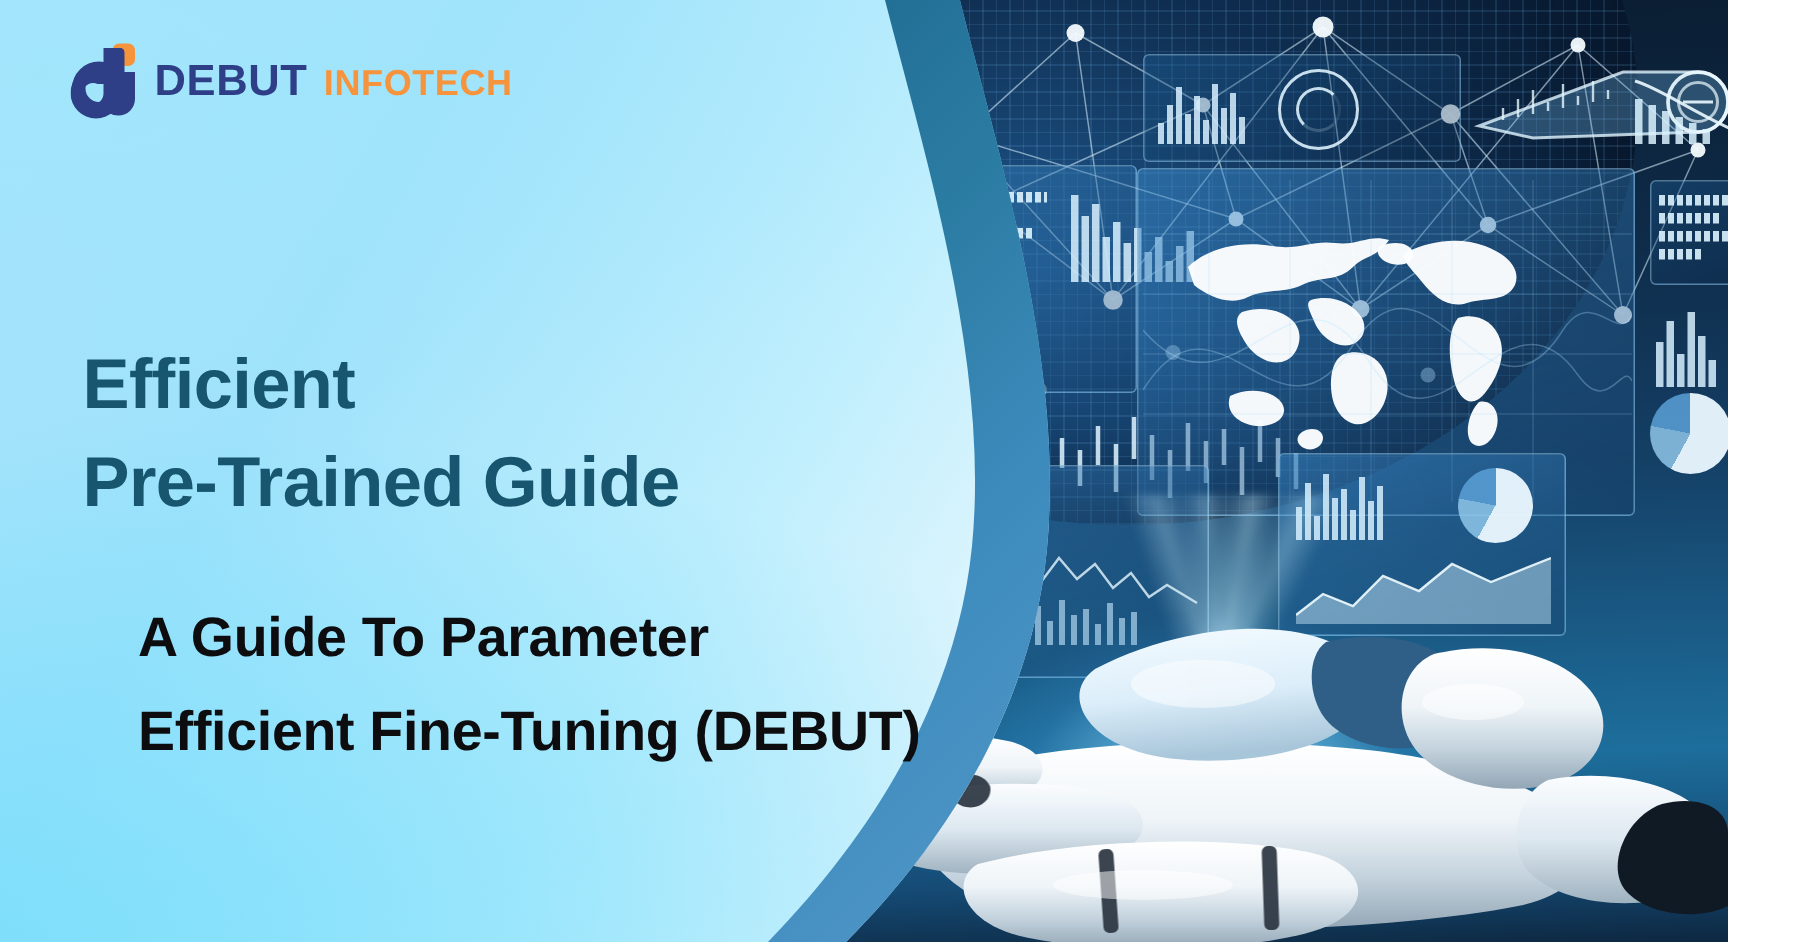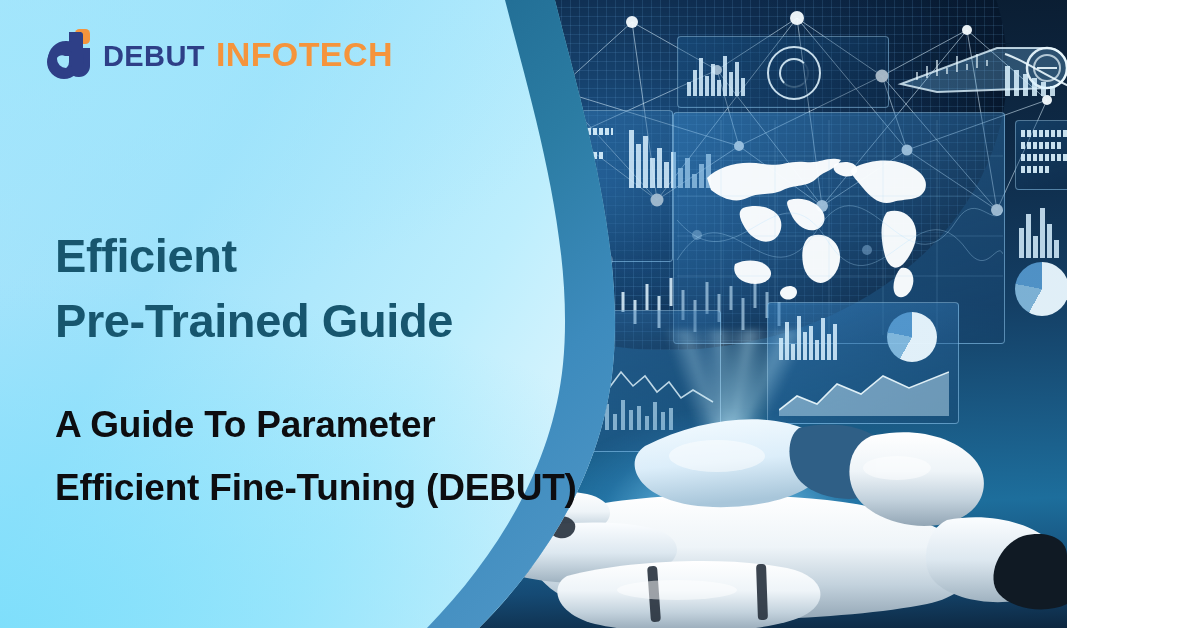--- a/index.html
+++ b/index.html
@@ -2,21 +2,21 @@
 <html><head>
 <meta charset="utf-8">
 <style>
   html, body {
     margin: 0;
     padding: 0;
     background: #ffffff;
   }
   .banner {
     position: relative;
-    width: 1067px;
+    width: 1152px;
     height: 628px;
     overflow: hidden;
     font-family: "Liberation Sans", sans-serif;
     background: linear-gradient(120deg, #a8e4fb 0%, #9fe2fb 22%, #bdeefd 45%, #e3f6fd 62%, #f2fbfe 75%, #ffffff 88%);
   }
   .bg-left-wash {
     position: absolute;
     inset: 0;
     background:
       radial-gradient(120% 90% at 0% 100%, rgba(120,222,251,0.85) 0%, rgba(120,222,251,0.35) 38%, rgba(120,222,251,0) 62%),
@@ -47,21 +47,21 @@
     letter-spacing: 0.5px;
   }
   .logo-debut {
     color: #2e3f87;
     font-size: 29px;
     font-weight: 700;
     letter-spacing: 0.4px;
   }
   .logo-infotech {
     color: #f5943c;
-    font-size: 34px;
+    font-size: 24px;
     font-weight: 700;
     letter-spacing: 0.4px;
   }
 
   
   .art-clip {
     position: absolute;
     right: 0;
     top: 0;
     width: 700px;
@@ -162,21 +162,21 @@
     position: absolute;
     left: 55px;
     top: 362px;
     width: 600px;
     color: #0d0d10;
     font-size: 37px;
     font-weight: 700;
     line-height: 1.72;
     letter-spacing: -0.2px;
   }
-  .subhead .sh-line { display: block; white-space: nowrap; }
+  .subhead .sh-line { display: block; white-space: nowrap; margin-left: 37px; }
 </style>
 </head>
 <body>
 
 <div class="banner">
 
   <div class="bg-left-wash"></div>
 
   <div class="art-clip">
     <div class="art-base"></div>

